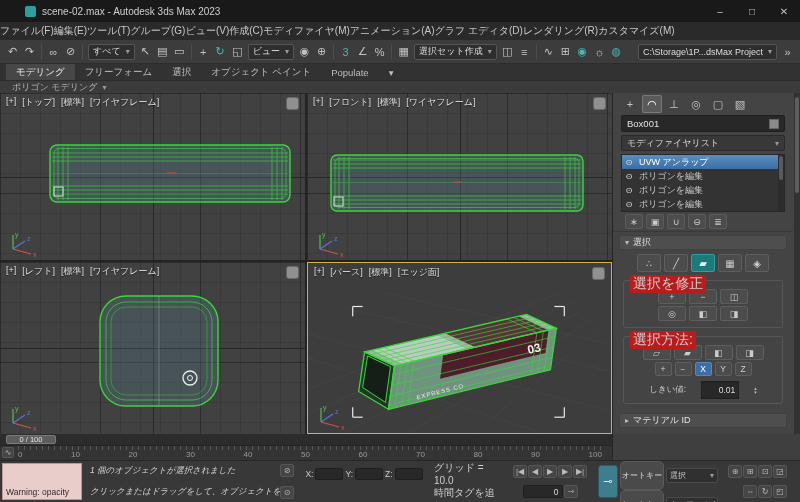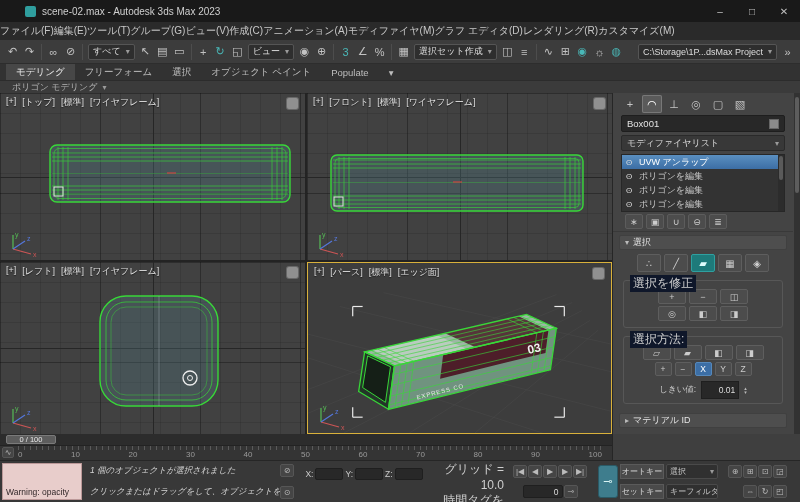--- a/index.html
+++ b/index.html
@@ -71,26 +71,26 @@
   .cp-stackbtns { height:20px; display:flex; align-items:center; gap:3px; padding:0 12px; border-bottom:1px solid #393939; }
   .mbtn { width:18px; height:15px; background:#4c4c4c; border:1px solid #5c5c5c; border-radius:2px; font-size:9px; color:#ccc; display:flex; align-items:center; justify-content:center; }
   .rollout { margin:3px 6px 0; }
   .rollout-h { height:15px; background:#4e4e4e; border:1px solid #404040; border-radius:2px; display:flex; align-items:center; gap:4px; padding:0 5px; font-size:9px; color:#e3e3e3; }
   .r-arrow { font-size:8px; color:#bbb; }
   .rollout-b { padding:4px 2px 2px; }
   .subobj { display:flex; gap:3px; justify-content:center; margin-bottom:2px; }
   .sob { width:24px; height:18px; background:#4c4c4c; border:1px solid #5e5e5e; border-radius:2px; display:flex; align-items:center; justify-content:center; font-size:10px; color:#cfcfcf; }
   .sob.active { background:#1e7a7a; color:#dffcfc; border-color:#2fa0a0; }
   .group { border:1px solid #575757; border-radius:3px; margin:8px 2px 4px; padding:6px 4px 4px; position:relative; }
-  .group-label { position:absolute; top:-6px; left:6px; background:#0f172a; padding:0 3px; font-size:12px; color:#cfcfcf; white-space:nowrap; }
+  .group-label { position:absolute; top:-6px; left:6px; background:#b91c1c; padding:0 3px; font-size:14px; color:#cfcfcf; white-space:nowrap; }
   .btnrow { display:flex; gap:3px; justify-content:center; margin:2px 0; }
   .gbtn { width:28px; height:15px; background:#4c4c4c; border:1px solid #5e5e5e; border-radius:2px; display:flex; align-items:center; justify-content:center; font-size:9px; color:#ccc; }
   .axis-btn { width:17px; height:14px; background:#4c4c4c; border:1px solid #5e5e5e; border-radius:2px; display:flex; align-items:center; justify-content:center; font-size:8.5px; color:#ccc; }
   .axis-btn.active { background:#3c6ea5; color:#fff; border-color:#5588bb; }
-  .thresh { display:flex; align-items:center; justify-content:center; gap:5px; margin-top:5px; font-size:8.5px; color:#ccc; }
+  .thresh { display:flex; align-items:center; justify-content:center; gap:15px; margin-top:5px; font-size:8.5px; color:#ccc; }
   .tfield { width:38px; height:13px; background:#282828; border:1px solid #1f1f1f; color:#ddd; font-size:8.5px; display:flex; align-items:center; justify-content:flex-end; padding:8px 3px; }
   .spin { display:flex; flex-direction:column; font-size:5px; color:#bbb; line-height:4px; }
 
   
   .timeline { height:26px; display:flex; flex:0 0 auto; }
   .tl-left { width:612px; display:flex; flex-direction:column; }
   .tl-slider { height:12px; background:#2c2c2c; border-bottom:1px solid #232323; position:relative; }
   .tl-handle { position:absolute; left:6px; top:1px; width:50px; height:9px; background:#5d5d5d; border:1px solid #7a7a7a; border-radius:2px; font-size:7.5px; color:#e8e8e8; display:flex; align-items:center; justify-content:center; }
   .tl-ruler { height:14px; background:#343434; position:relative; }
   .tl-ticks { height:4px; margin:0 10px 0 18px; background:repeating-linear-gradient(90deg,#5a5a5a 0 1px,transparent 1px 6px); }
@@ -102,28 +102,28 @@
   .statusbar { height:42px; background:#383838; border-top:1px solid #262626; display:flex; align-items:stretch; flex:0 0 auto; overflow:hidden; }
   .sb-warning { width:80px; margin:2px; background:#e8cdcb; border:1px solid #bb9898; display:flex; align-items:flex-end; padding:2px 3px; color:#32282a; font-size:8.5px; }
   .sb-col { display:flex; flex-direction:column; justify-content:space-around; }
   .sb-texts { width:196px; overflow:hidden; padding-left:6px; }
   .sb-status, .sb-prompt { font-size:8.5px; white-space:nowrap; color:#d5d5d5;font-style:italic; }
   .sb-lockcol { width:14px; align-items:center; gap:2px; }
   .sbtn { width:14px; height:13px; background:#454545; border:1px solid #565656; border-radius:2px; font-size:8px; color:#bbb; display:flex; align-items:center; justify-content:center; }
   .sb-coords { width:140px; }
   .coord-row { display:flex; align-items:center; gap:2px; justify-content:center; font-size:8.5px; color:#ccc; }
   .cfield { width:28px; height:12px; background:#282828; border:1px solid #1f1f1f; border-radius:2px; }
-  .sb-grid { width:70px; font-size:12px; color:#cfcfcf; text-align:right; }
+  .sb-grid { width:70px; font-size:10px; color:#cfcfcf; text-align:left; }
   .sb-play { width:92px; }
   .play-row { display:flex; gap:1px; justify-content:center; align-items:center; }
   .ffield { width:40px; height:13px; background:#282828; border:1px solid #1f1f1f; border-radius:2px; font-size:8.5px; color:#ddd; display:flex; align-items:center; justify-content:flex-end; padding:0 3px; }
   .sb-bigkey { width:20px; margin:4px 2px; background:#3e7d8d; border:1px solid #2a5a66; border-radius:3px; display:flex; align-items:center; justify-content:center; color:#d8f4f4; font-size:11px; }
   .sb-keys { width:100px; }
   .key-row { display:flex; gap:2px; align-items:center; }
-  .kbtn { height:15px; background:#4a4a4a; border:1px solid #5a5a5a; border-radius:0; font-size:8px; display:flex; align-items:center; justify-content:center; color:#ddd; padding:0 8px; white-space:nowrap; width:44px; overflow:hidden; }
+  .kbtn { height:29px; background:#4a4a4a; border:1px solid #5a5a5a; border-radius:5px; font-size:8px; display:flex; align-items:center; justify-content:center; color:#ddd; padding:0 8px; white-space:nowrap; width:44px; overflow:hidden; }
   .kdd { height:15px; width:52px; background:#303030; border:1px solid #4a4a4a; border-radius:2px; font-size:8px; display:flex; align-items:center; justify-content:space-between; padding:0 3px; color:#ccc; white-space:nowrap; overflow:hidden; }
   .sb-nav { width:70px; }
   .nav-row { display:flex; gap:1px; justify-content:flex-end; padding-right:3px; }
 </style>
 </head>
 <body>
 
 <div class="window">
 
   <div class="titlebar">
@@ -135,22 +135,22 @@
     <span class="tb-btn">✕</span>
   </div>
 
   <div class="menubar">
     <span class="menu-item">ファイル(F)</span>
     <span class="menu-item">編集(E)</span>
     <span class="menu-item">ツール(T)</span>
     <span class="menu-item">グループ(G)</span>
     <span class="menu-item">ビュー(V)</span>
     <span class="menu-item">作成(C)</span>
+    <span class="menu-item">モディファイヤ(M)</span>
     <span class="menu-item">アニメーション(A)</span>
-    <span class="menu-item">モディファイヤ(M)</span>
     <span class="menu-item">グラフ エディタ(D)</span>
     <span class="menu-item">レンダリング(R)</span>
     <span class="menu-item">カスタマイズ(M)</span>
 
   </div>
 
   <div class="toolbar">
     <span class="tbtn">↶</span>
     <span class="tbtn">↷</span>
     <span class="tsep"></span>

